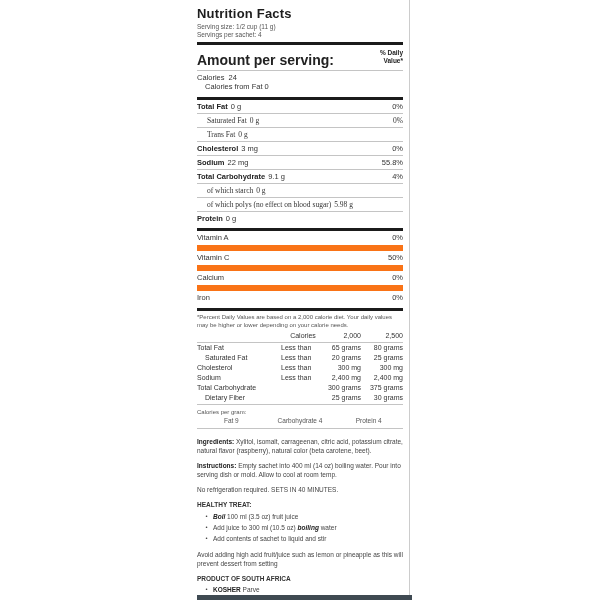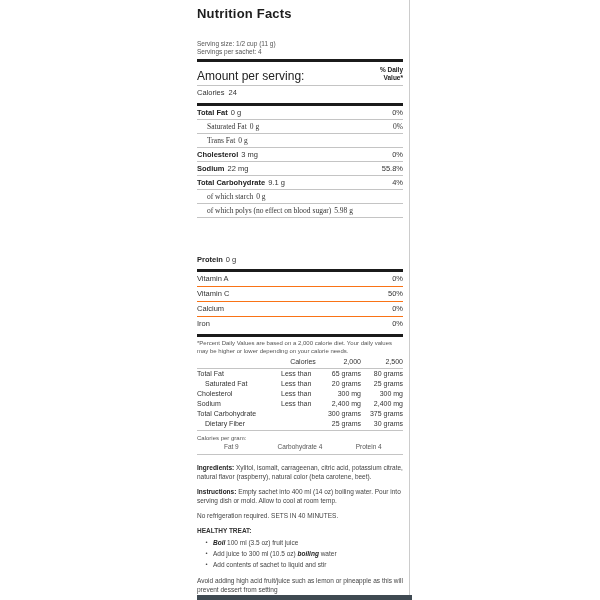--- a/index.html
+++ b/index.html
@@ -1,40 +1,40 @@
 <!DOCTYPE html>
 <html><head>
 <meta charset="utf-8">
 <style>
   html,body{margin:0;padding:0;background:#fff;}
   *{box-sizing:border-box;}
   .page{position:relative;width:600px;height:600px;background:#ffffff;overflow:hidden;
         font-family:"Liberation Sans",sans-serif;color:#333;}
   .v-border{position:absolute;left:409px;top:0;width:1px;height:600px;background:#cccccc;}
   .label-col{position:absolute;left:197px;top:6px;width:206px;}
-  .nf-title{font-size:13px;font-weight:bold;color:#1d1d1d;margin-bottom:19px;letter-spacing:.2px;}
+  .nf-title{font-size:13px;font-weight:bold;color:#1d1d1d;margin-bottom:2px;letter-spacing:.2px;}
   .serving{font-size:6.5px;color:#555;line-height:8px;}
   .bar{height:3px;background:#1b1b1b;margin-top:3px;}
   .amount-row{display:flex;justify-content:space-between;align-items:flex-start;padding:4px 0 2px;}
-  .aps{font-size:12px;font-weight:normal;color:#222;padding-top:3px;}
+  .aps{font-size:14px;font-weight:bold;color:#222;padding-top:3px;}
   .dvh{font-size:6.5px;font-weight:bold;color:#222;width:26px;text-align:right;line-height:8px;}
   .hairline{height:1px;background:#c4c4c4;}
   .cal-block{padding:2px 0 3px;}
   .cal-row{font-size:7.5px;line-height:9px;color:#333;}
   .indent8{padding-left:8px;}
   .gap4{display:inline-block;width:4px;}
   .n-row{display:flex;justify-content:space-between;padding:2.5px 0;border-bottom:1px solid #c4c4c4;
          font-size:7.5px;line-height:8px;color:#333;gap:28px;}
-  .n-row:last-child{border-bottom:none;margin-top:35px;}
+  .n-row:last-child{border-bottom:none;}
   .n-row.ind{padding-left:10px;font-family:Liberation Serif, serif;}
   .amt{margin-left:3px;}
   .b{font-weight:bold;color:#222;}
   .it{font-style:italic;}
   .dv{text-align:right;}
-  .v-row{display:flex;justify-content:space-between;padding:3px 0;border-bottom:1px solid #f97316;
+  .v-row{display:flex;justify-content:space-between;padding:3px 0;border-bottom:6px solid #f97316;
          font-size:7.5px;line-height:8px;color:#333;}
   .v-row:last-child{border-bottom:none;}
   .footnote{font-size:6px;line-height:7.5px;color:#555;padding:3px 0 2px;}
   .ref-table{padding-bottom:1px;}
   .t-row{display:flex;font-size:7px;line-height:8px;color:#333;padding:1px 0;}
   .t-head{border-bottom:1px solid #c4c4c4;padding-bottom:2px;}
   .c1{width:84px;}
   .c2{width:44px;}
   .c3{width:36px;}
   .c4{flex:1;}
@@ -72,20 +72,21 @@
     <div class="amount-row">
       <span class="aps">Amount per serving:</span>
       <span class="dvh">% Daily Value*</span>
     </div>
     <div class="hairline"></div>
 
     <div class="cal-block">
       <div class="cal-row">
         <span>Calories</span><span class="gap4"></span><span>24</span>
       </div>
+      <div class="cal-row indent8">Calories from Fat 0</div>
     </div>
 
     <div class="bar"></div>
     <div id="nutrient-rows">
         <div class="n-row">
           <span class="n-left"><span class="b">Total Fat</span><span class="amt">0 g</span></span>
           <span class="dv">0%</span>
         </div>
         <div class="n-row ind">
           <span class="n-left"><span>Saturated Fat</span><span class="amt">0 g</span></span>

